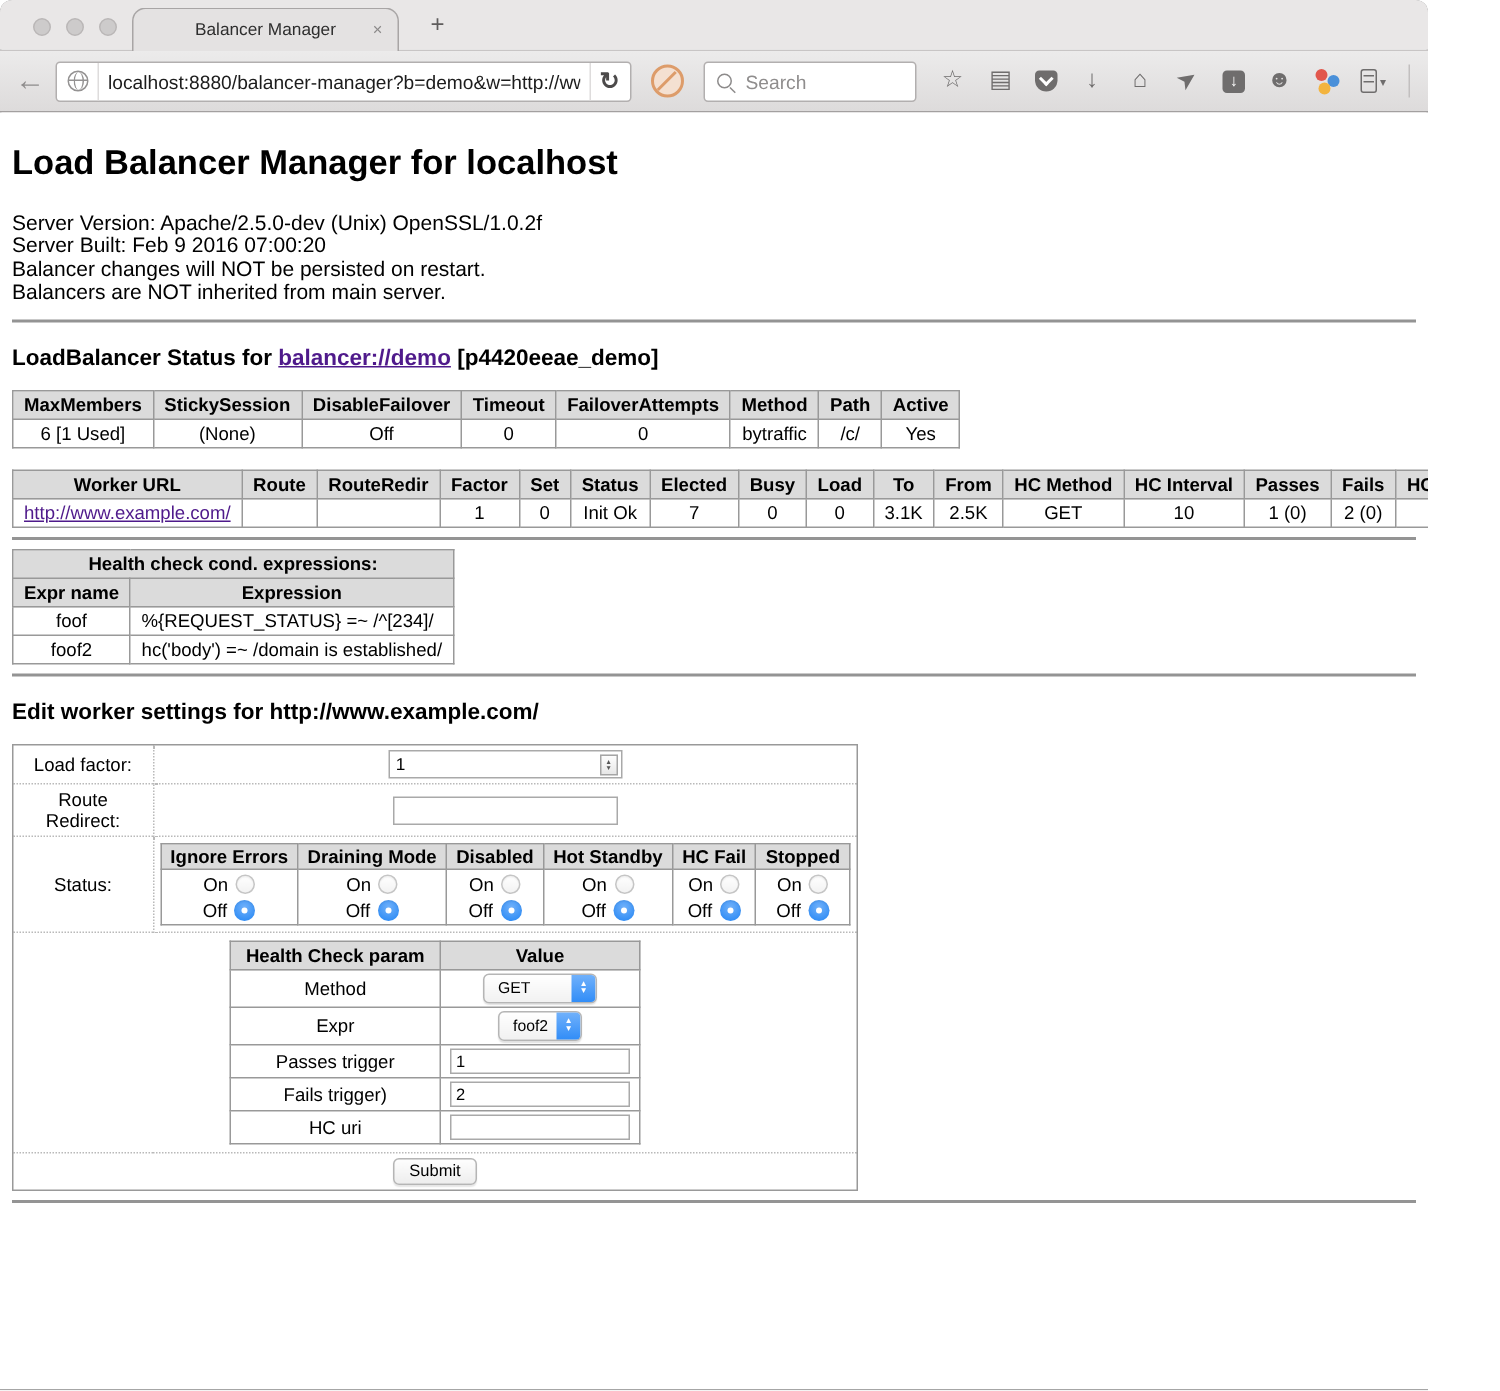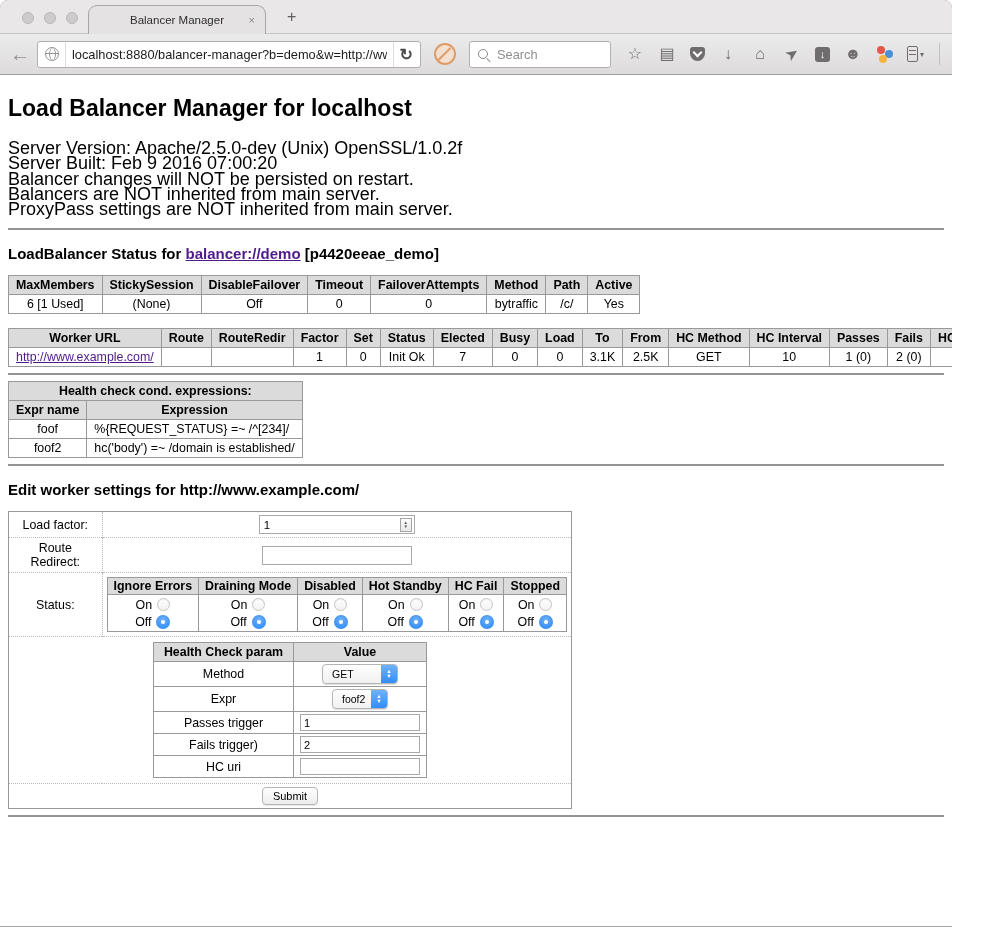--- a/index.html
+++ b/index.html
@@ -58,21 +58,21 @@
   .battery{width:11px;height:16px;border:1.5px solid #6f6d6d;border-radius:2px;position:relative}
   .battery::before{content:"";position:absolute;left:1px;right:1px;top:3px;border-top:1.5px solid #6f6d6d}
   .battery::after{content:"";position:absolute;left:1px;right:1px;top:7px;border-top:1.5px solid #6f6d6d}
   .caret{font-size:8px;color:#6f6d6d}
   .vsep{width:1px;height:22px;background:#c2bfbf;margin:0 1px}
   .hamburger{display:flex;flex-direction:column;gap:3px;width:17px}
   .hamburger span{height:2px;background:#6f6d6d;border-radius:1px}
   
   .page{height:851px;background:#fff;padding:0 8px;overflow:hidden;color:#000}
   h1{font-size:23px;margin:20px 0 19px;font-weight:bold}
-  .info{font-size:18px;line-height:15.3px}
+  .info{font-size:14px;line-height:15.3px}
   hr{border:0;height:2px;background:#949494;margin:11px 0}
   hr.tight{margin:6px 0}
   h3{font-size:15px;margin:15px 0 13px;font-weight:bold}
   a.hlink,.wlink{color:#4f1a8b;text-decoration:underline;cursor:pointer}
   table.data{border-collapse:collapse;font-size:12.4px}
   .data th,.data td{border:1px solid #999;padding:2px 7px;text-align:center;height:17px;white-space:nowrap}
   .data th{background:#dbdbdb;font-weight:bold}
   .workers{width:984px;margin-top:14px}
   .workers td:first-child{text-align:left}
   .expr-tbl td.exprcell{text-align:left}
@@ -177,21 +177,20 @@
   </div>
 
   <div class="page">
     <h1>Load Balancer Manager for localhost</h1>
 
     <div class="info">
       <div>Server Version: Apache/2.5.0-dev (Unix) OpenSSL/1.0.2f</div>
       <div>Server Built: Feb 9 2016 07:00:20</div>
       <div>Balancer changes will NOT be persisted on restart.</div>
       <div>Balancers are NOT inherited from main server.</div>
-      <div>ProxyPass settings are NOT inherited from main server.</div>
     </div>
 
     <hr>
 
     <h3><span>LoadBalancer Status for </span><a class="hlink">balancer://demo</a><span> [p4420eeae_demo]</span></h3>
 
     <table class="data">
         <tbody>
           <tr>
             <th>MaxMembers</th>

